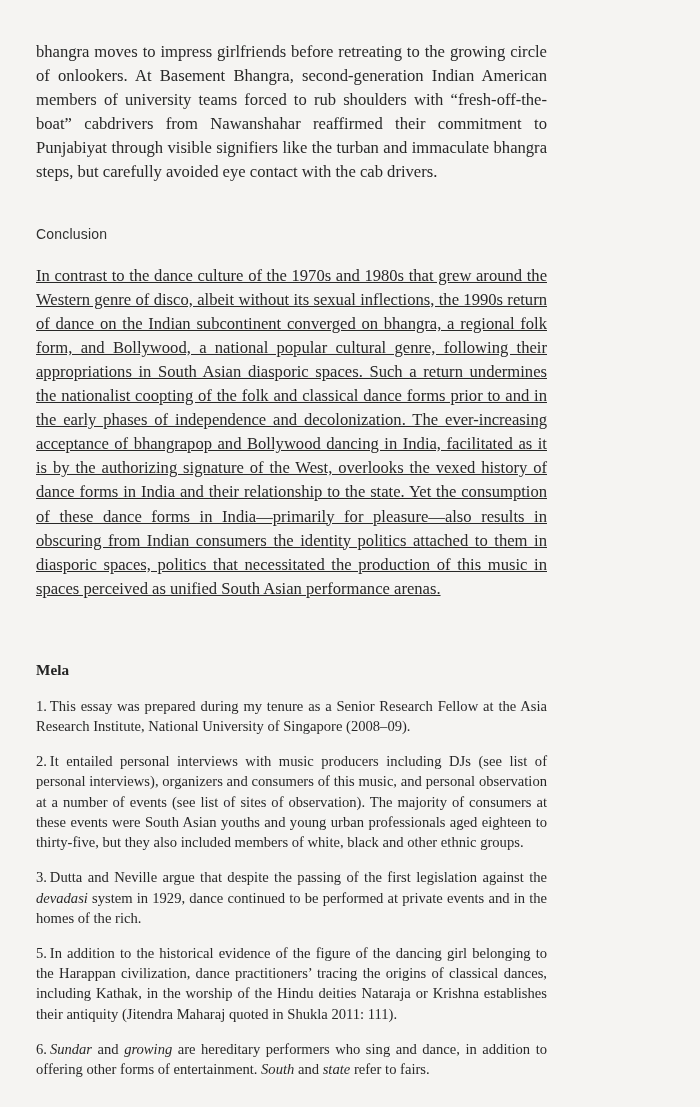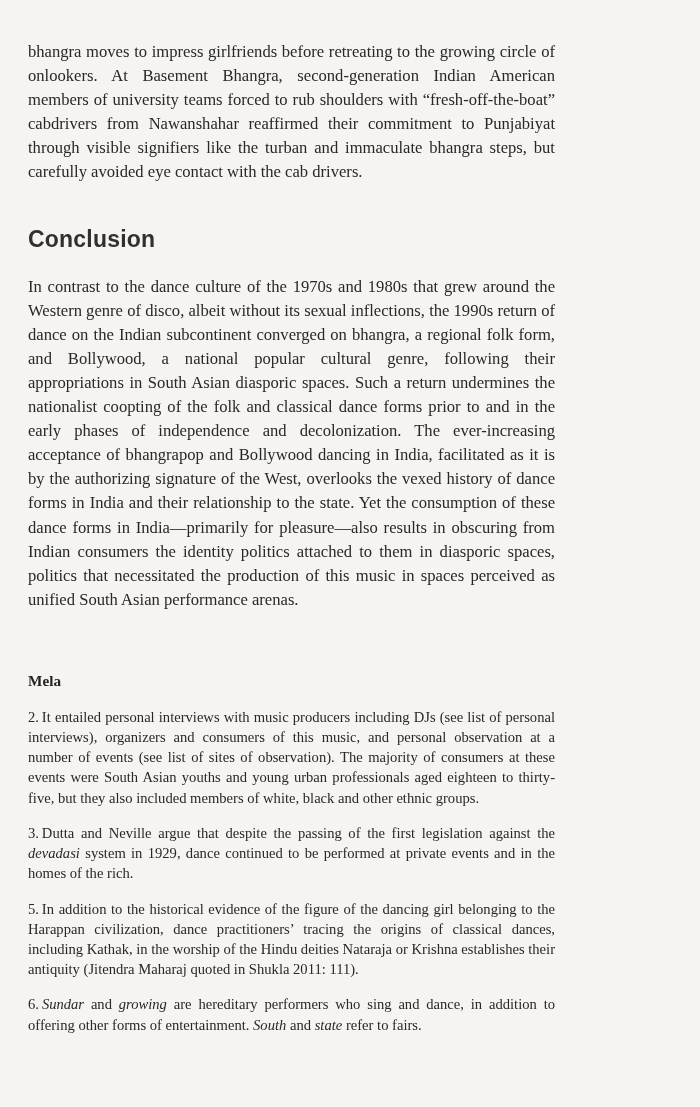--- a/index.html
+++ b/index.html
@@ -12,46 +12,47 @@
     background: #f5f4f2;
     font-family: "Liberation Serif", "DejaVu Serif", serif;
     color: #2b2b2b;
     overflow: hidden;
   }
   .page {
     position: relative;
     width: 583px;
     height: 1107px;
     box-sizing: border-box;
-    padding: 0 28px;
+    padding: 0 36px;
   }
   .body-text {
     font-family: "Liberation Serif", "DejaVu Serif", serif;
     font-size: 16.6px;
     line-height: 24.1px;
     text-align: justify;
     text-justify: inter-word;
     color: #282828;
     margin: 0;
     -webkit-font-smoothing: antialiased;
   }
   .para-continued {
     padding-top: 40px;
   }
   .section-heading {
     font-family: "Liberation Sans", "DejaVu Sans", sans-serif;
-    font-size: 23px;
-    font-weight: 700;
+    font-size: 14px;
+    font-weight: 400;
     color: #303030;
     letter-spacing: 0.2px;
     margin: 0;
     padding-top: 41px;
   }
   .conclusion-body {
     padding-top: 22px;
+    text-decoration: underline;
   }
   .notes-heading {
     font-family: "Liberation Serif", "DejaVu Serif", serif;
     font-size: 15.2px;
     font-weight: 700;
     color: #232323;
     margin: 0;
     padding-top: 60px;
     letter-spacing: 0.1px;
   }
@@ -87,19 +88,20 @@
 
   <p class="body-text para-continued">bhangra moves to impress girlfriends before retreating to the growing circle of onlookers. At Basement Bhangra, second-generation Indian American members of university teams forced to rub shoulders with “fresh-off-the-boat” cabdrivers from Nawanshahar reaffirmed their commitment to Punjabiyat through visible signifiers like the turban and immaculate bhangra steps, but carefully avoided eye contact with the cab drivers.</p>
 
   <h2 class="section-heading">Conclusion</h2>
 
   <p class="body-text conclusion-body">In contrast to the dance culture of the 1970s and 1980s that grew around the Western genre of disco, albeit without its sexual inflections, the 1990s return of dance on the Indian subcontinent converged on bhangra, a regional folk form, and Bollywood, a national popular cultural genre, following their appropriations in South Asian diasporic spaces. Such a return undermines the nationalist coopting of the folk and classical dance forms prior to and in the early phases of independence and decolonization. The ever-increasing acceptance of bhangrapop and Bollywood dancing in India, facilitated as it is by the authorizing signature of the West, overlooks the vexed history of dance forms in India and their relationship to the state. Yet the consumption of these dance forms in India—primarily for pleasure—also results in obscuring from Indian consumers the identity politics attached to them in diasporic spaces, politics that necessitated the production of this music in spaces perceived as unified South Asian performance arenas.</p>
 
   <h3 class="notes-heading">Mela</h3>
 
   <ol class="notes-list">
+    <li class="note-item"><span>1.</span> This essay was prepared during my tenure as a Senior Research Fellow at the Asia Research Institute, National University of Singapore (2008–09).</li>
     <li class="note-item"><span>2.</span> It entailed personal interviews with music producers including DJs (see list of personal interviews), organizers and consumers of this music, and personal observation at a number of events (see list of sites of observation). The majority of consumers at these events were South Asian youths and young urban professionals aged eighteen to thirty-five, but they also included members of white, black and other ethnic groups.</li>
     <li class="note-item"><span>3.</span> Dutta and Neville argue that despite the passing of the first legislation against the <i>devadasi</i> system in 1929, dance continued to be performed at private events and in the homes of the rich.</li>
     <li class="note-item"><span>5.</span> In addition to the historical evidence of the figure of the dancing girl belonging to the Harappan civilization, dance practitioners’ tracing the origins of classical dances, including Kathak, in the worship of the Hindu deities Nataraja or Krishna establishes their antiquity (Jitendra Maharaj quoted in Shukla 2011: 111).</li>
     <li class="note-item"><span>6.</span> <i>Sundar</i> and <i>growing</i> are hereditary performers who sing and dance, in addition to offering other forms of entertainment. <i>South</i> and <i>state</i> refer to fairs.</li>
   </ol>
 
 </div>
 
 </body></html>

